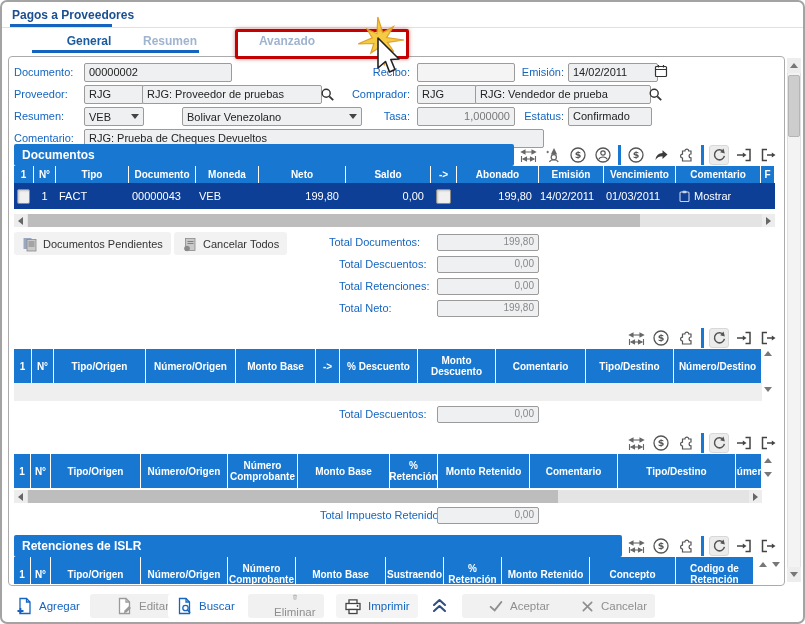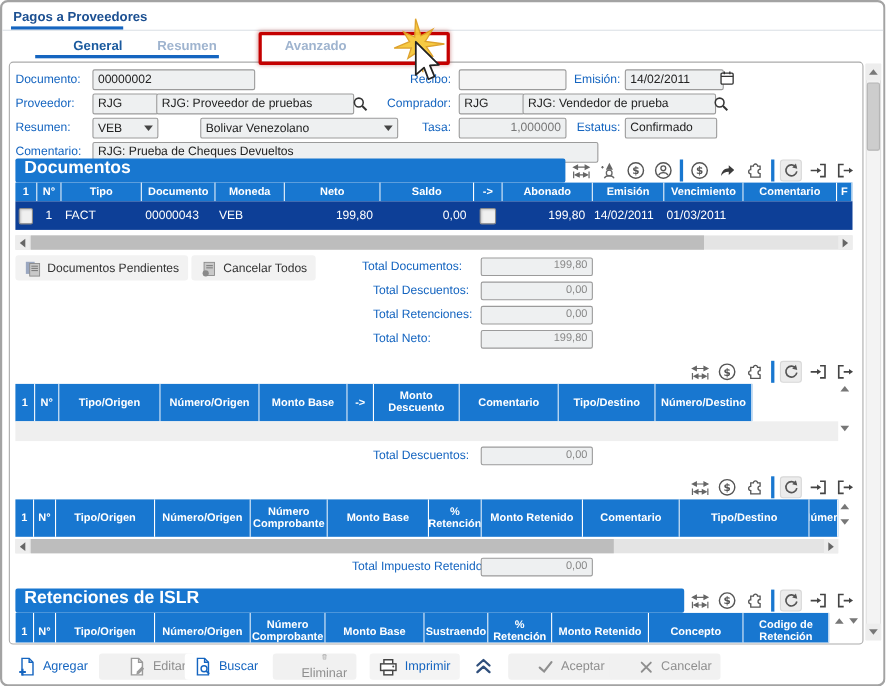--- a/index.html
+++ b/index.html
@@ -20,21 +20,21 @@
   
   .lbl{font-size:11px;color:#1565c0;white-space:nowrap;}
   .lbl.r{text-align:right;}
   .inp{background:#eef0f1;border:1px solid #9b9b9b;border-radius:2px;font-size:11px;color:#222;
        padding:1px 4px;height:15px;line-height:14px;overflow:hidden;white-space:nowrap;box-sizing:content-box;}
   .inp.empty{background:#f4f4f4;}
   .inp.num{text-align:right;color:#777;}
   .sel{display:flex;align-items:center;justify-content:space-between;}
   .caret{width:0;height:0;border:4px solid transparent;border-top:5px solid #444;margin-top:4px;}
   
-  .secbar{background:#1877d0;color:#fff;font-weight:bold;font-size:16px;display:flex;align-items:flex-start;
+  .secbar{background:#1877d0;color:#fff;font-weight:bold;font-size:12px;display:flex;align-items:center;
           padding-left:8px;height:22px;border-radius:2px;box-sizing:border-box;}
   .iconstrip{display:flex;align-items:center;gap:5px;height:22px;}
   .gicon{width:20px;height:20px;display:flex;align-items:center;justify-content:center;}
   .gicon.hl{background:#ececec;border:1px solid #d8d8d8;border-radius:3px;box-sizing:border-box;}
   .gsep{width:3px;height:20px;background:#1877d0;}
   
   .ghead{display:flex;}
   .hc{background:#1877d0;color:#fff;font-size:10px;font-weight:bold;display:flex;align-items:center;justify-content:center;
       text-align:center;line-height:11px;box-sizing:border-box;border-right:1px solid #fff;overflow:hidden;padding:0 1px;}
   .grow{display:flex;background:#0d3f97;color:#fff;font-size:11px;}
@@ -237,20 +237,27 @@
     <div class="rc" style="width:67px">00000043</div>
     <div class="rc" style="width:63px">VEB</div>
     <div class="rc ar" style="width:87px">199,80</div>
     <div class="rc ar" style="width:85px">0,00</div>
     <div class="rc ac" style="width:26px">
         <span class="cb"></span>
       </div>
     <div class="rc ar" style="width:82px">199,80</div>
     <div class="rc" style="width:65px;padding:0 1px">14/02/2011</div>
     <div class="rc" style="width:72px;padding:0 2px">01/03/2011</div>
+    <div class="rc" style="width:85px;gap:4px">
+      <svg width="11" height="12" viewBox="0 0 11 12">
+          <rect x="1" y="2" width="9" height="9.5" rx="1" fill="none" stroke="#c9d4ec" stroke-width="1.1"></rect>
+          <rect x="3.5" y="0.8" width="4" height="2.4" rx="0.6" fill="#c9d4ec"></rect>
+        </svg>
+      <span>Mostrar</span>
+    </div>
     <div class="rc" style="width:14px"></div>
   </div>
 
   <div class="abs hscroll" style="left:12px;top:212px;width:761px;">
     <div class="sbtn abs" style="left:0;top:0;">
         <span class="t-left"></span>
       </div>
     <div class="sthumb abs" style="left:14px;top:0;width:612px;"></div>
     <div class="sbtn abs" style="left:748px;top:0;">
         <span class="t-right"></span>
@@ -335,20 +342,21 @@
       </span>
   </div>
 
   <div class="abs ghead" style="left:12px;top:347px;height:34px;width:748px;">
     <div class="hc" style="width:18px">1</div>
     <div class="hc" style="width:22px">N°</div>
     <div class="hc" style="width:92px">Tipo/Origen</div>
     <div class="hc" style="width:90px">Número/Origen</div>
     <div class="hc" style="width:80px">Monto Base</div>
     <div class="hc" style="width:24px">-&gt;</div>
+    <div class="hc" style="width:78px">% Descuento</div>
     <div class="hc" style="width:78px">Monto Descuento</div>
     <div class="hc" style="width:90px">Comentario</div>
     <div class="hc" style="width:88px">Tipo/Destino</div>
     <div class="hc" style="width:88px">Número/Destino</div>
   </div>
   <div class="abs emptyband" style="left:12px;top:381px;width:748px;height:18px;"></div>
   <div class="abs" style="left:762px;top:349px;">
       <span class="t-up" style="display:block"></span>
     </div>
   <div class="abs" style="left:762px;top:385px;">

